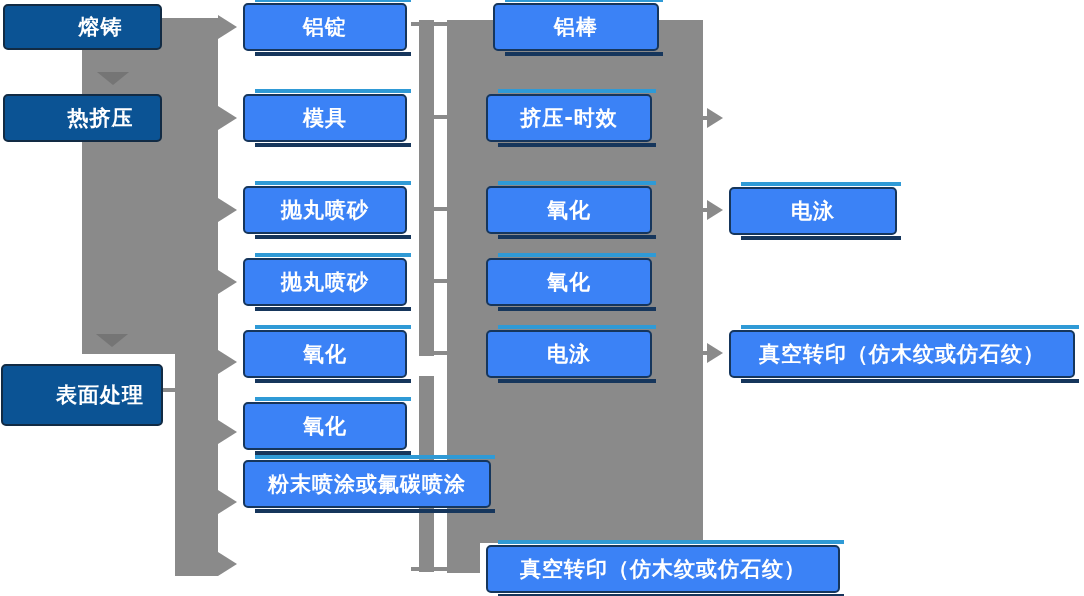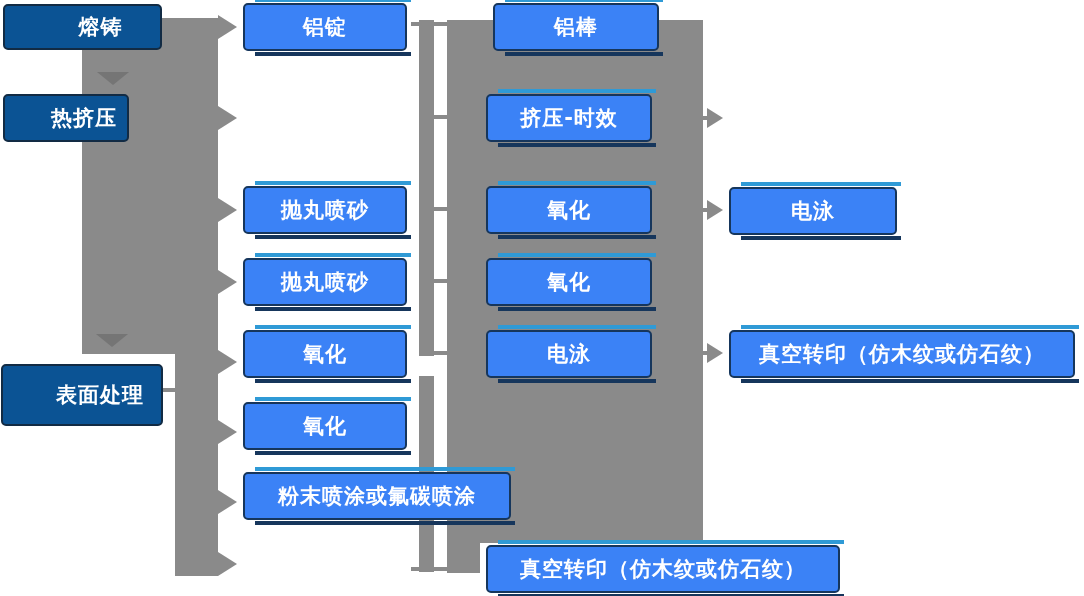--- a/index.html
+++ b/index.html
@@ -99,29 +99,30 @@
   <div class="tick" style="left:411px;top:567px;width:36px;"></div>
 
   <div class="tick" style="left:699px;top:116px;width:10px;"></div>
   <div class="arr-r-sm" style="left:707px;top:108px;"></div>
   <div class="tick" style="left:699px;top:208px;width:10px;"></div>
   <div class="arr-r-sm" style="left:707px;top:200px;"></div>
   <div class="tick" style="left:699px;top:351px;width:10px;"></div>
   <div class="arr-r-sm" style="left:707px;top:343px;"></div>
 
   <div class="node dark" style="left:3px;top:4px;width:159px;height:46px;">熔铸</div>
-  <div class="node dark" style="left:3px;top:94px;width:126px;height:48px;">热挤压</div>
+  <div class="node dark" style="left:3px;top:94px;width:159px;height:48px;">热挤压</div>
   <div class="node dark" style="left:1px;top:364px;width:162px;height:62px;">表面处理</div>
 
   <div class="node bright" style="left:243px;top:3px;width:164px;height:48px;">铝锭</div>
+  <div class="node bright" style="left:243px;top:94px;width:164px;height:48px;">模具</div>
   <div class="node bright" style="left:243px;top:186px;width:164px;height:48px;">抛丸喷砂</div>
   <div class="node bright" style="left:243px;top:258px;width:164px;height:48px;">抛丸喷砂</div>
   <div class="node bright" style="left:243px;top:330px;width:164px;height:48px;">氧化</div>
   <div class="node bright" style="left:243px;top:402px;width:164px;height:48px;">氧化</div>
-  <div class="node bright" style="left:243px;top:472px;width:268px;height:48px;">粉末喷涂或氟碳喷涂</div>
+  <div class="node bright" style="left:243px;top:460px;width:248px;height:48px;">粉末喷涂或氟碳喷涂</div>
 
   <div class="node bright" style="left:487px;top:3px;width:166px;height:48px;margin-left:6px;">铝棒</div>
   <div class="node bright" style="left:486px;top:94px;width:166px;height:48px;">挤压-时效</div>
   <div class="node bright" style="left:486px;top:186px;width:166px;height:48px;">氧化</div>
   <div class="node bright" style="left:486px;top:258px;width:166px;height:48px;">氧化</div>
   <div class="node bright" style="left:486px;top:330px;width:166px;height:48px;">电泳</div>
   <div class="node bright" style="left:486px;top:545px;width:354px;height:48px;">真空转印（仿木纹或仿石纹）</div>
 
   <div class="node bright" style="left:729px;top:187px;width:168px;height:48px;">电泳</div>
   <div class="node bright" style="left:729px;top:330px;width:346px;height:48px;">真空转印（仿木纹或仿石纹）</div>

